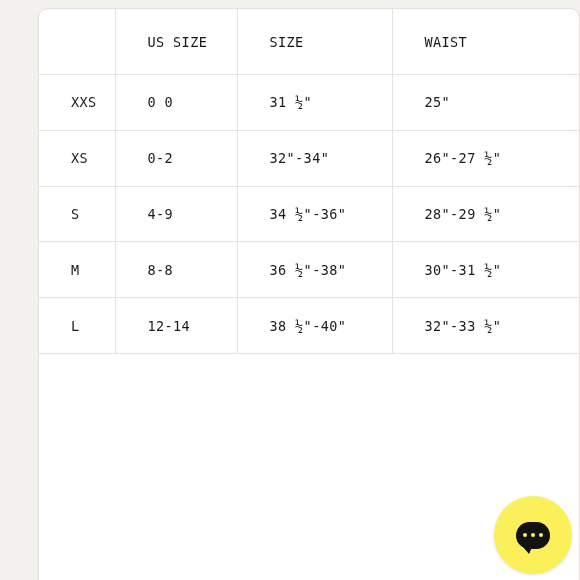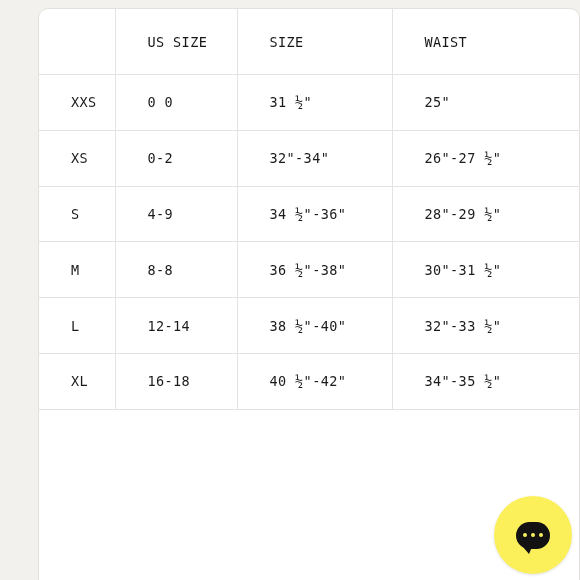--- a/index.html
+++ b/index.html
@@ -167,26 +167,20 @@
           <td>8-8</td>
           <td>36 ½"-38"</td>
           <td>30"-31 ½"</td>
         </tr>
         <tr>
           <td>L</td>
           <td>12-14</td>
           <td>38 ½"-40"</td>
           <td>32"-33 ½"</td>
         </tr>
-        <tr>
-          <td>XL</td>
-          <td>16-18</td>
-          <td>40 ½"-42"</td>
-          <td>34"-35 ½"</td>
-        </tr>
       </tbody>
     </table>
   </div>
 
   <div id="chat-launcher">
     <span class="bubble">
       <i></i>
         <i></i>
         <i></i>
     </span>

